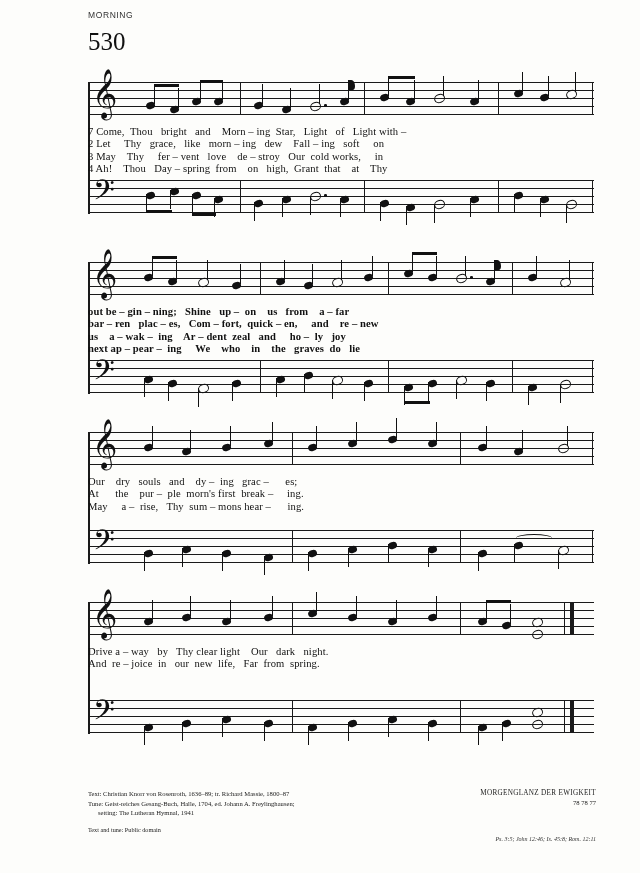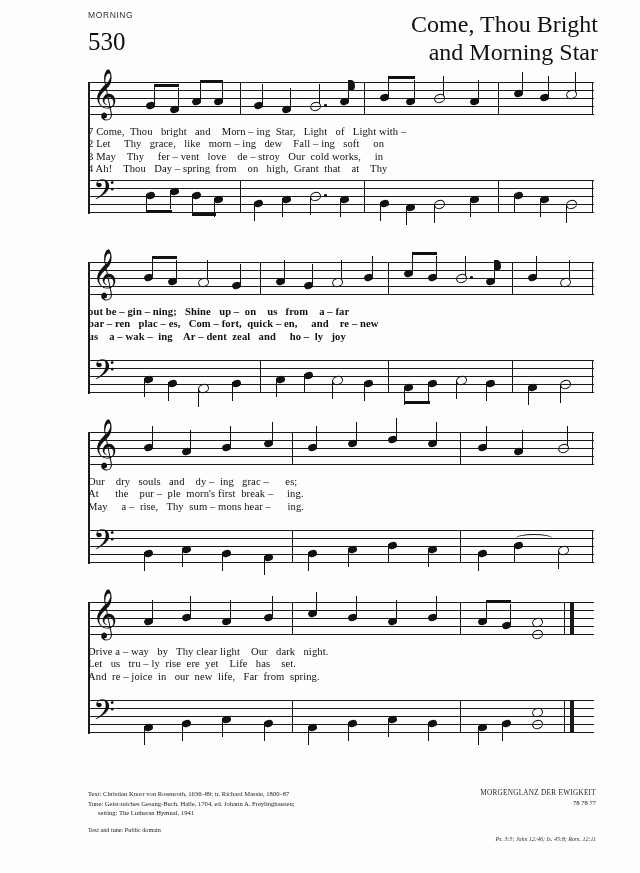--- a/index.html
+++ b/index.html
@@ -225,24 +225,20 @@
     color: #333;
   }
 </style>
 </head>
 <body>
 
 <div class="page">
 
   <div class="section-label">MORNING</div>
   <div class="hymn-number">530</div>
-  <div class="title">
-    <span class="l1">Come, Thou Bright</span>
-    <span class="l2">and Morning Star</span>
-  </div>
 
   <div class="system" style="top:82px;">
     <div class="sysbar" style="top:0px;height:132px;left:0px;"></div>
 
     <div class="staff" style="position:absolute;top:0px;">
       <div class="line l0"></div>
         <div class="line l1"></div>
         <div class="line l2"></div>
         <div class="line l3"></div>
         <div class="line l4"></div>
@@ -399,20 +395,21 @@
         <div class="stem" style="left:448px;top:-6px;height:20px;"></div>
       <div class="note hollow" style="left:472px; top:16px;"></div>
         <div class="stem" style="left:481px;top:-2px;height:20px;"></div>
       <div class="barline" style="left:504px;"></div>
     </div>
 
     <div class="lyrics" style="position:absolute; left:0px; top:44px;font-weight:bold;">
       <span class="lyric-line">out be – gin – ning;   Shine   up –  on    us   from    a – far</span>
       <span class="lyric-line">bar – ren   plac – es,   Com – fort,  quick – en,     and    re – new</span>
       <span class="lyric-line">us    a – wak –  ing    Ar – dent  zeal   and     ho –  ly   joy</span>
+      <span class="lyric-line">next ap – pear –  ing     We    who    in    the   graves  do   lie</span>
     </div>
 
     <div class="staff" style="position:absolute;top:98px;">
       <div class="line l0"></div>
         <div class="line l1"></div>
         <div class="line l2"></div>
         <div class="line l3"></div>
         <div class="line l4"></div>
       <div class="clef bass">𝄢</div>
 
@@ -577,21 +574,20 @@
         <div class="stem" style="left:422px;top:2px;height:20px;"></div>
       <div class="beam" style="left:398px;top:-2px;width:25px;"></div>
       <div class="note hollow" style="left:444px; top:16px;"></div>
       <div class="note hollow" style="left:444px; top:28px;"></div>
       <div class="barline endthin" style="left:476px;"></div>
       <div class="barline end" style="left:482px;"></div>
     </div>
 
     <div class="lyrics" style="position:absolute; left:0px; top:44px;">
       <span class="lyric-line">Drive a – way   by   Thy clear light    Our   dark   night.</span>
-      <span class="lyric-line">Let   us   tru – ly  rise  ere  yet    Life   has    set.</span>
       <span class="lyric-line">And  re – joice  in   our  new  life,   Far  from  spring.</span>
     </div>
 
     <div class="staff" style="position:absolute;top:98px;">
       <div class="line l0"></div>
         <div class="line l1"></div>
         <div class="line l2"></div>
         <div class="line l3"></div>
         <div class="line l4"></div>
       <div class="clef bass">𝄢</div>

